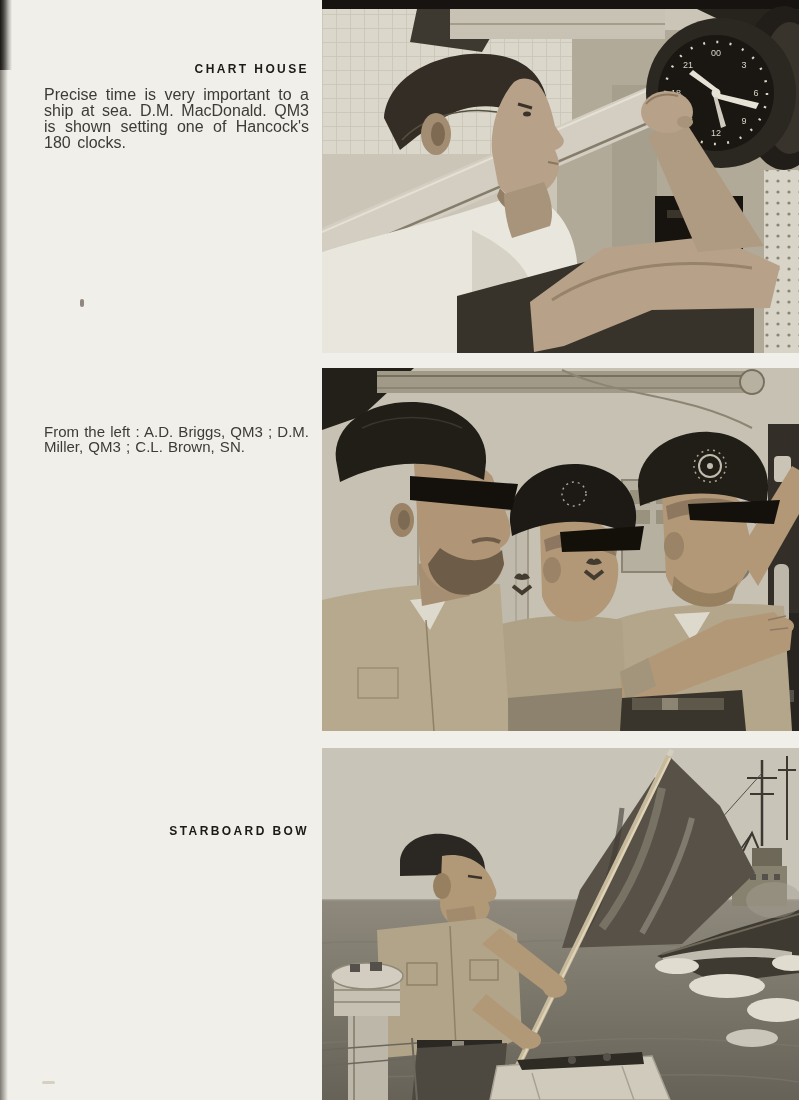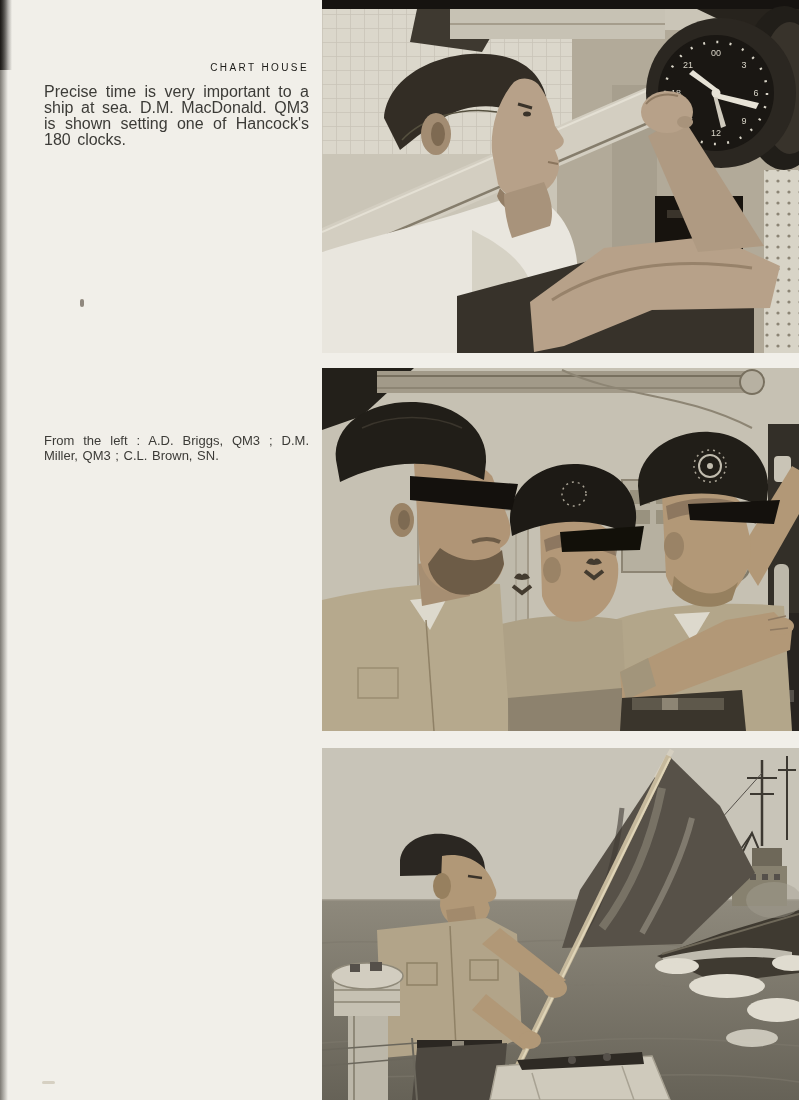--- a/index.html
+++ b/index.html
@@ -1,25 +1,25 @@
 <!DOCTYPE html>
 <html><head>
 <meta charset="utf-8">
 <style>
   *{margin:0;padding:0;box-sizing:border-box}
   html,body{width:799px;height:1100px}
   .page{position:relative;width:799px;height:1100px;background:#f1efe9;overflow:hidden;
         font-family:"Liberation Sans",sans-serif}
   .caption{position:absolute;left:44px;width:265px}
   .sec1{top:62px}.sec2{top:424px}.sec3{top:824px}
-  .heading{font-size:10px;font-weight:normal;letter-spacing:2.4px;color:#1c1b18;
+  .heading{font-size:12px;font-weight:bold;letter-spacing:2.4px;color:#1c1b18;
            text-align:right;margin-bottom:11px;white-space:nowrap}
   .body{font-size:16px;line-height:16px;color:#3c3b37;text-align:justify;
         text-align-last:left;word-spacing:2px}
-  .credit{margin-top:9px;font-size:13px;line-height:15px;word-spacing:1px}
+  .credit{font-size:15px;line-height:15px;word-spacing:1px}
   .photo{position:absolute;left:322px;width:477px;background:#b91c1c}
   .photo svg{display:block;width:100%;height:100%}
   .photo1{top:0;height:353px}
   .photo2{top:368px;height:363px}
   .photo3{top:748px;height:352px}
   .scan-edge{position:absolute;left:0;top:0;width:8px;height:1100px;
     background:linear-gradient(to right,rgba(30,26,20,.55),rgba(30,26,20,0))}
   .scan-corner{position:absolute;left:0;top:0;width:12px;height:70px;
     background:linear-gradient(to right,rgba(15,13,10,.9),rgba(15,13,10,0))}
   .speck{position:absolute;border-radius:2px}
@@ -39,20 +39,21 @@
   <section class="caption sec1">
     <h2 class="heading">CHART HOUSE</h2>
     <p class="body">Precise time is very important to a ship at sea. D.M. MacDonald. QM3 is shown setting one of Hancock's 180 clocks.</p>
   </section>
 
   <section class="caption sec2">
     <p class="body credit">From the left :  A.D. Briggs, QM3 ;  D.M. Miller, QM3 ;  C.L. Brown, SN.</p>
   </section>
 
   <section class="caption sec3">
+    <h2 class="heading">STARBOARD BOW</h2>
   </section>
 
   <figure class="photo photo1">
     <svg viewBox="0 0 477 353" preserveAspectRatio="none">
       <defs>
         <pattern id="p1grid" width="14" height="14" patternUnits="userSpaceOnUse">
           <path d="M14 0H0V14" fill="none" stroke="#c9c4b7" stroke-width="1.5"></path>
         </pattern>
         <pattern id="p1dots" width="11" height="11" patternUnits="userSpaceOnUse">
           <circle cx="5" cy="5" r="1.6" fill="#8b8474"></circle>

